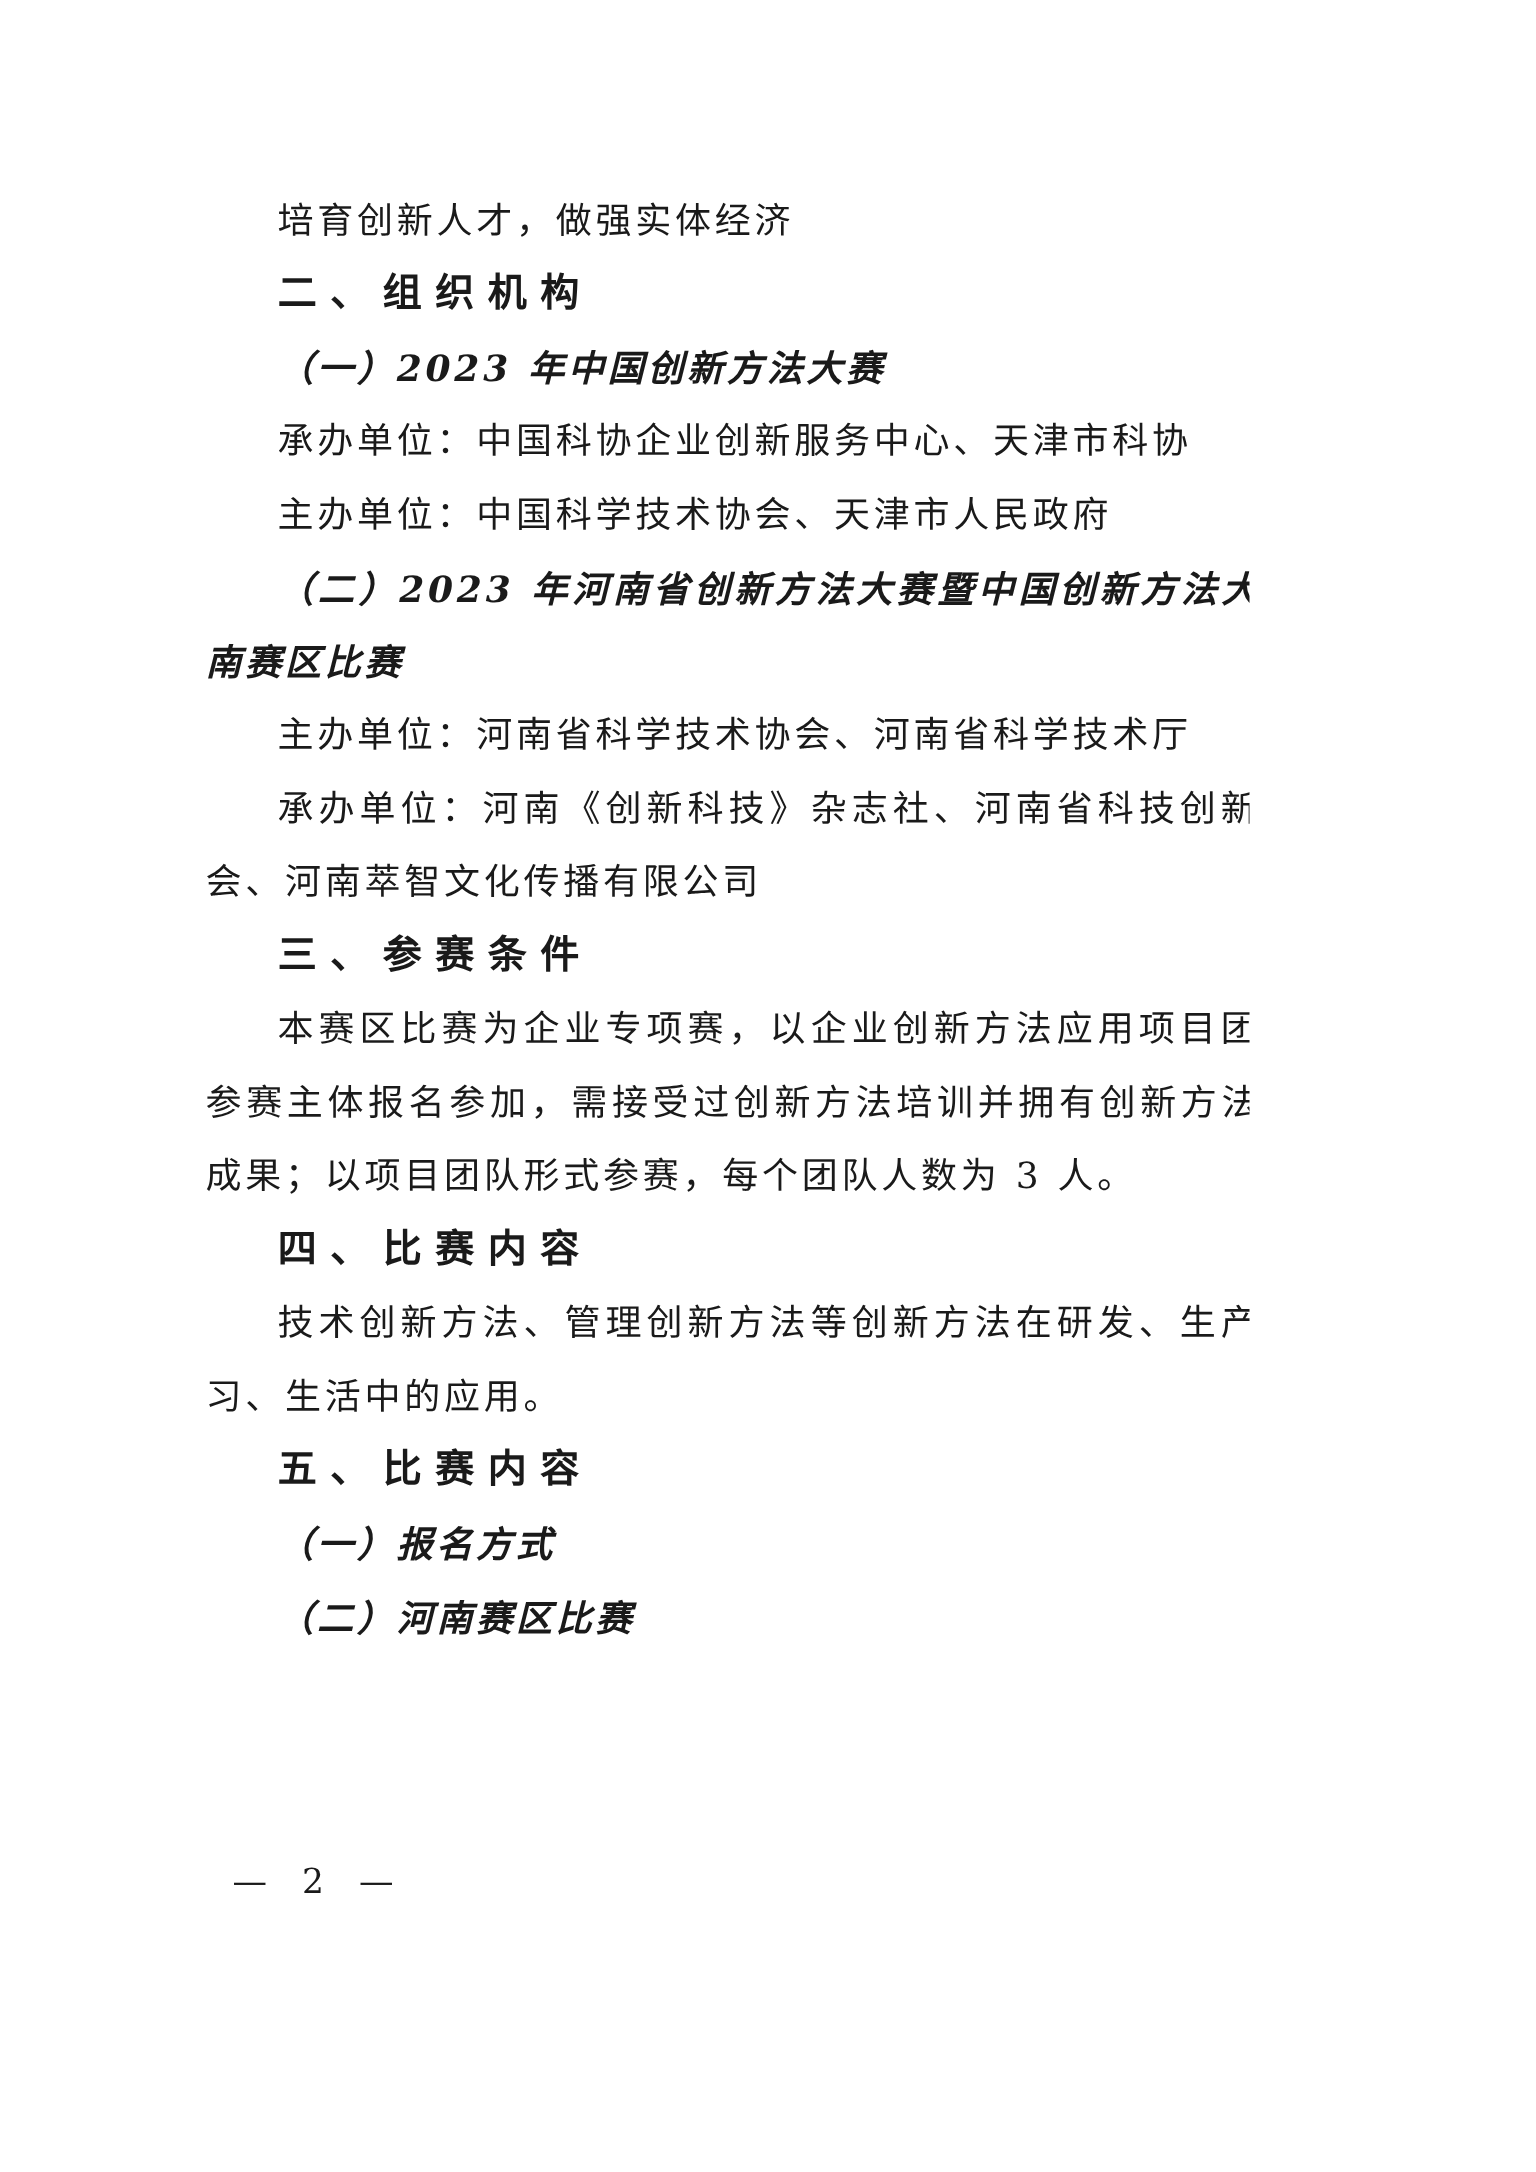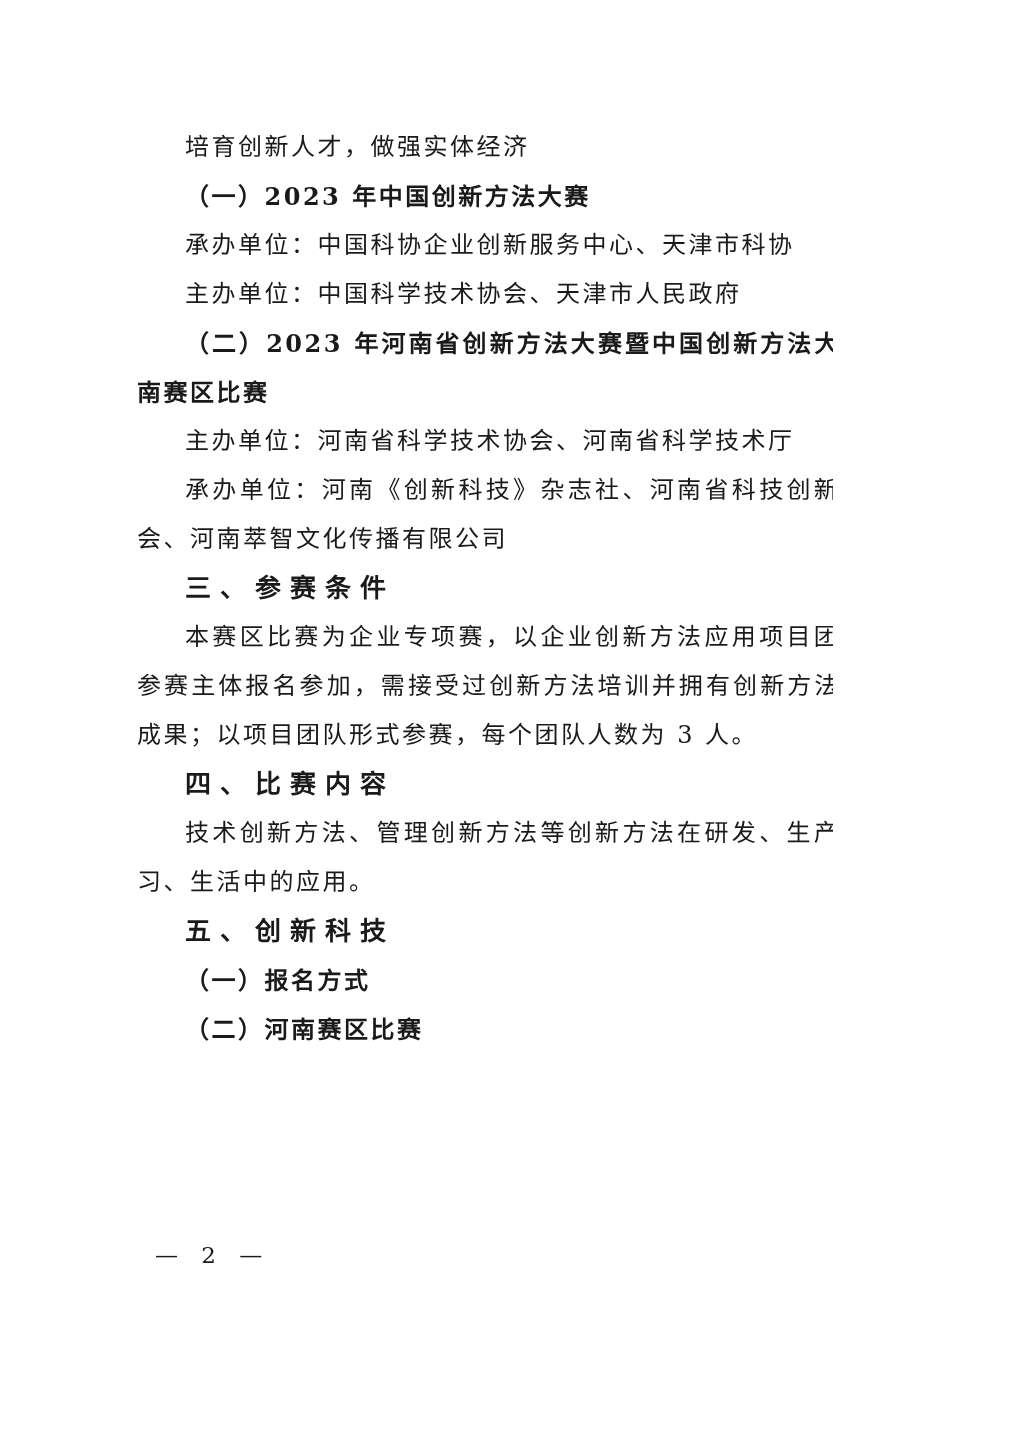--- a/index.html
+++ b/index.html
@@ -35,20 +35,21 @@
   .content p.h2 {
     font-family: "DejaVu Sans", "Liberation Sans", sans-serif;
     font-weight: 700;
     font-size: 26px;
     letter-spacing: 9px;
     text-align: left;
     text-indent: 1.85em;
   }
   .content p.h3 {
     font-weight: 600;
+    font-style: italic;
   }
   .seg-url {
     letter-spacing: 0.5px;
     font-size: 21px;
   }
   .footer {
     position: absolute;
     left: 155px;
     top: 1240px;
     font-size: 23px;
@@ -57,28 +58,29 @@
     word-spacing: 12px;
     color: #1a1a1a;
   }
 </style>
 </head>
 <body>
 
 <div class="page">
   <div class="content" id="doc-content">
       <p class="body">培育创新人才，做强实体经济</p>
+      <p class="h2">二、组织机构</p>
       <p class="h3">（一）2023 年中国创新方法大赛</p>
       <p class="body">承办单位：中国科协企业创新服务中心、天津市科协</p>
       <p class="body">主办单位：中国科学技术协会、天津市人民政府</p>
       <p class="h3">（二）2023 年河南省创新方法大赛暨中国创新方法大赛河南赛区比赛</p>
       <p class="body">主办单位：河南省科学技术协会、河南省科学技术厅</p>
       <p class="body">承办单位：河南《创新科技》杂志社、河南省科技创新促进会、河南萃智文化传播有限公司</p>
       <p class="h2">三、参赛条件</p>
       <p class="body">本赛区比赛为企业专项赛，以企业创新方法应用项目团队为参赛主体报名参加，需接受过创新方法培训并拥有创新方法应用成果；以项目团队形式参赛，每个团队人数为 3 人。</p>
       <p class="h2">四、比赛内容</p>
       <p class="body">技术创新方法、管理创新方法等创新方法在研发、生产、学习、生活中的应用。</p>
-      <p class="h2">五、创新科技</p>
+      <p class="h2">五、比赛内容</p>
       <p class="h3">（一）报名方式</p>
       <p class="h3">（二）河南赛区比赛</p>
     </div>
   <div class="footer">— 2 —</div>
 </div>
 
 </body></html>

